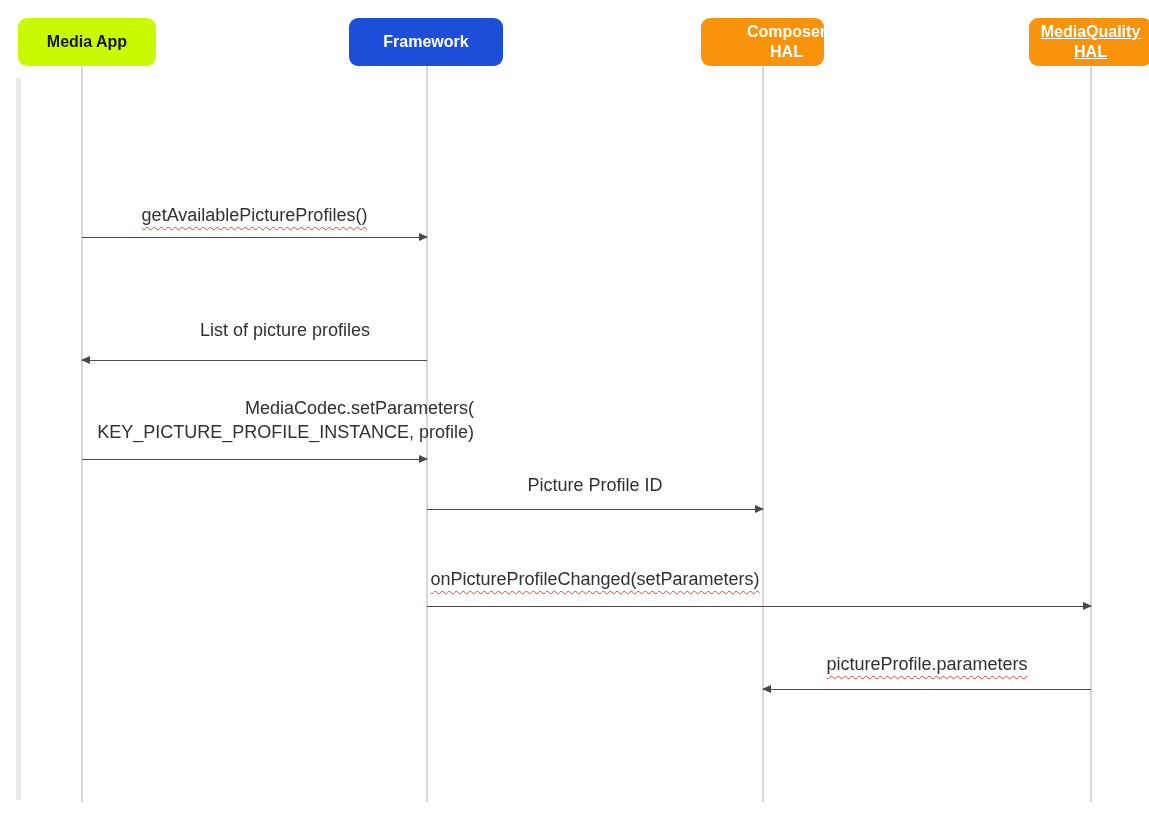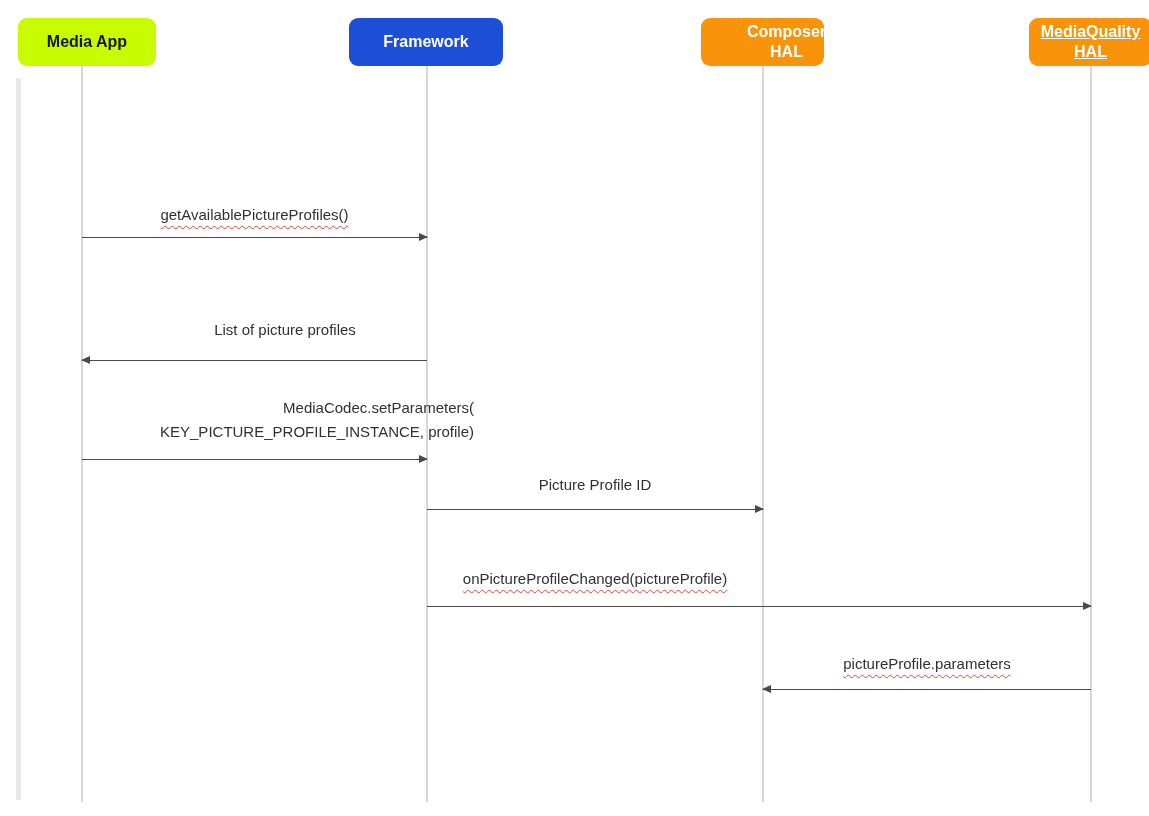--- a/index.html
+++ b/index.html
@@ -76,21 +76,21 @@
   .a1 { left: 66px;  width: 345px; top: 237px; }
   .a2 { left: 66px;  width: 345px; top: 360px; }
   .a3 { left: 66px;  width: 345px; top: 459px; }
   .a4 { left: 411px; width: 336px; top: 509px; }
   .a5 { left: 411px; width: 664px; top: 606px; }
   .a6 { left: 747px; width: 328px; top: 689px; }
 
   
   .msg-label {
     position: absolute;
-    font-size: 15px;
+    font-size: 18px;
     line-height: 24px;
     color: #303134;
     text-align: center;
     white-space: nowrap;
   }
   .l1 { left: 66px;  width: 345px; top: 203px; }
   .l2 { left: 66px;  width: 406px; top: 318px; }
   .l3 { left: 18px;  width: 440px; top: 396px; }
   .l4 { left: 411px; width: 336px; top: 473px; text-align: center; }
   .l5 { left: 411px; width: 336px; top: 567px; }
@@ -150,21 +150,21 @@
     <span class="msg-line">KEY_PICTURE_PROFILE_INSTANCE, profile)</span>
   </div>
   <div class="arrow dir-right a3"></div>
 
   <div class="msg-label l4">
     <span>Picture Profile ID</span>
   </div>
   <div class="arrow dir-right a4"></div>
 
   <div class="msg-label l5">
-    <span class="squiggle">onPictureProfileChanged(pictureProfile)</span>
+    <span class="squiggle">onPictureProfileChanged(setParameters)</span>
   </div>
   <div class="arrow dir-right a5"></div>
 
   <div class="msg-label l6">
     <span class="squiggle">pictureProfile.parameters</span>
   </div>
   <div class="arrow dir-left a6"></div>
 
 </div>
 

